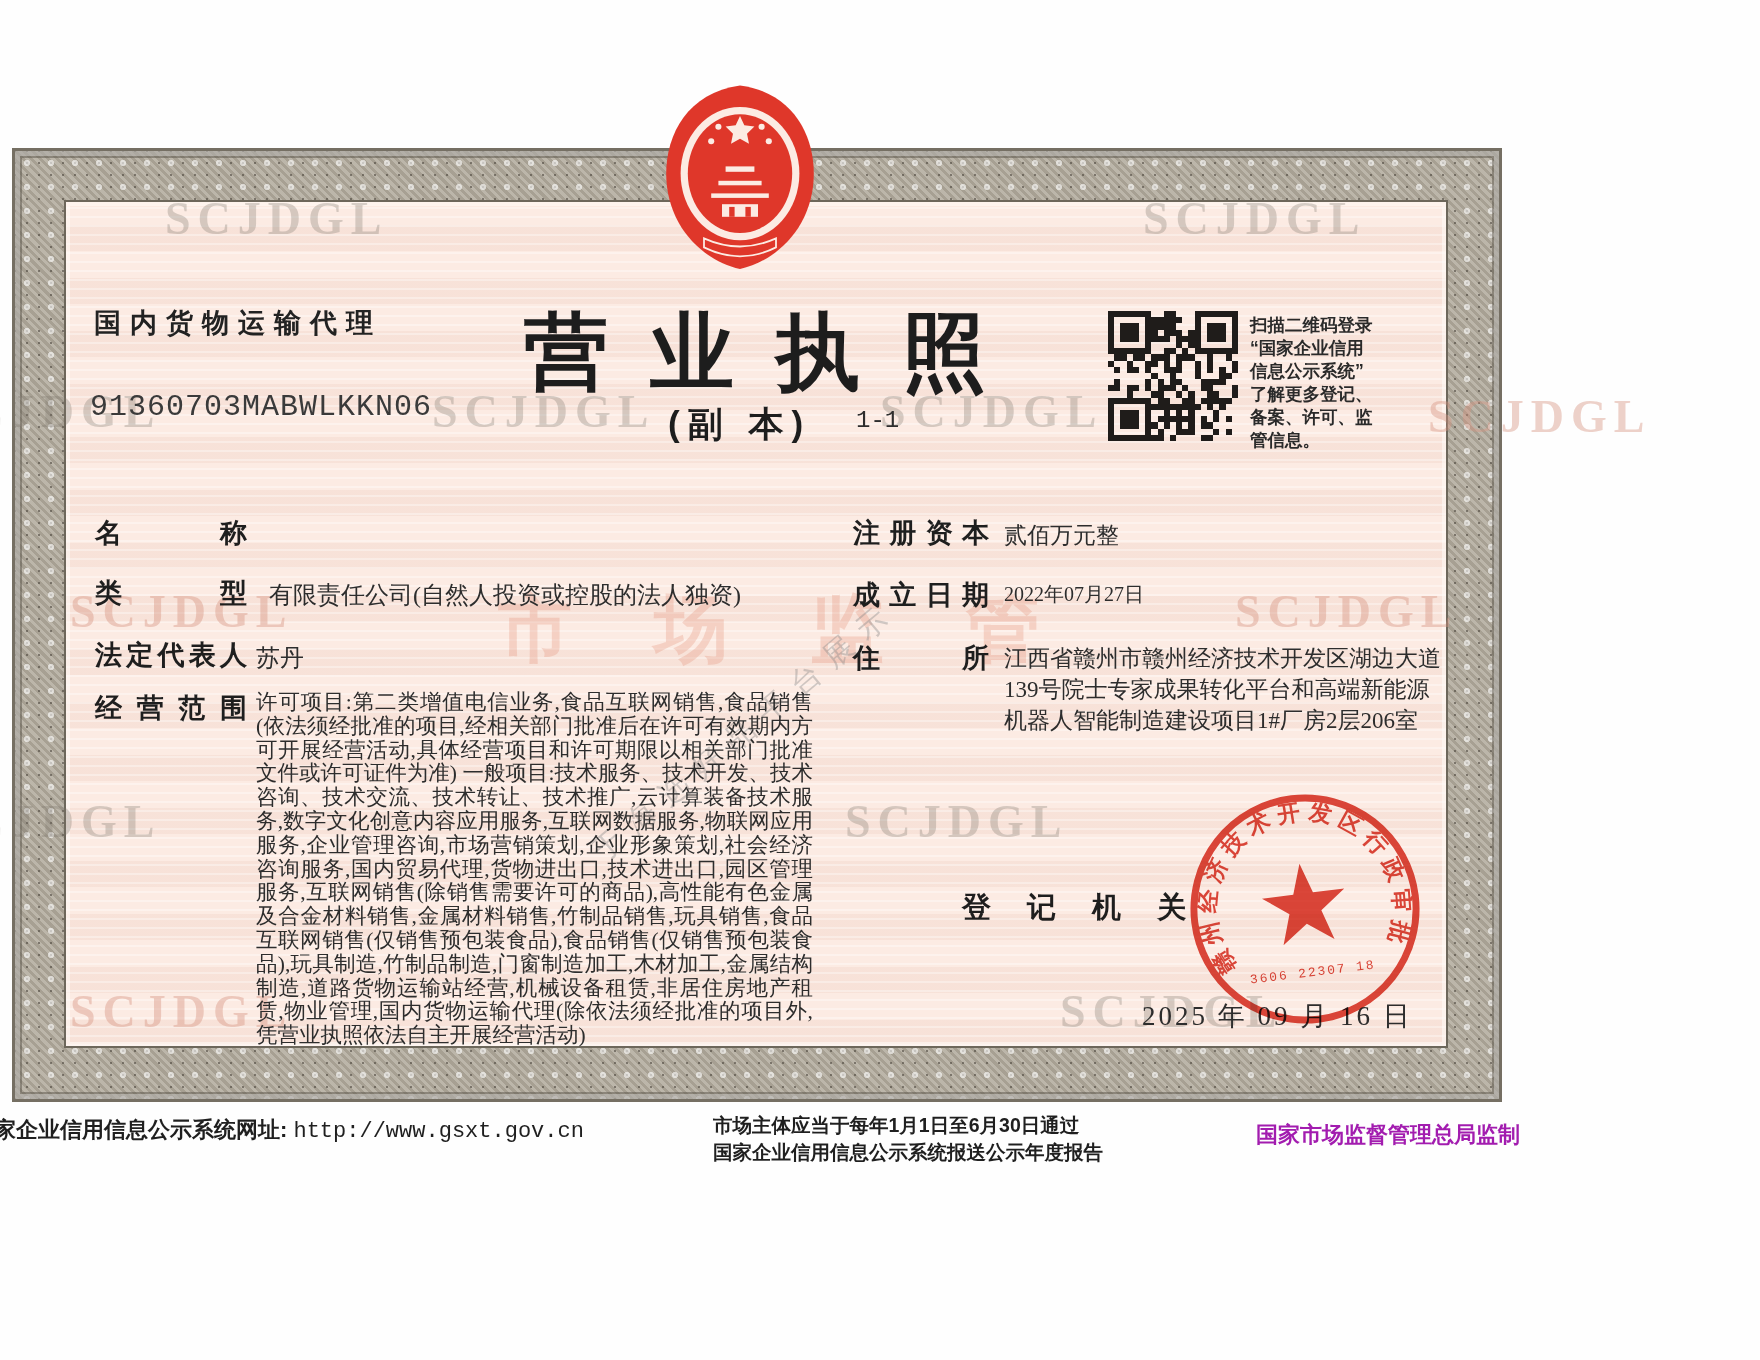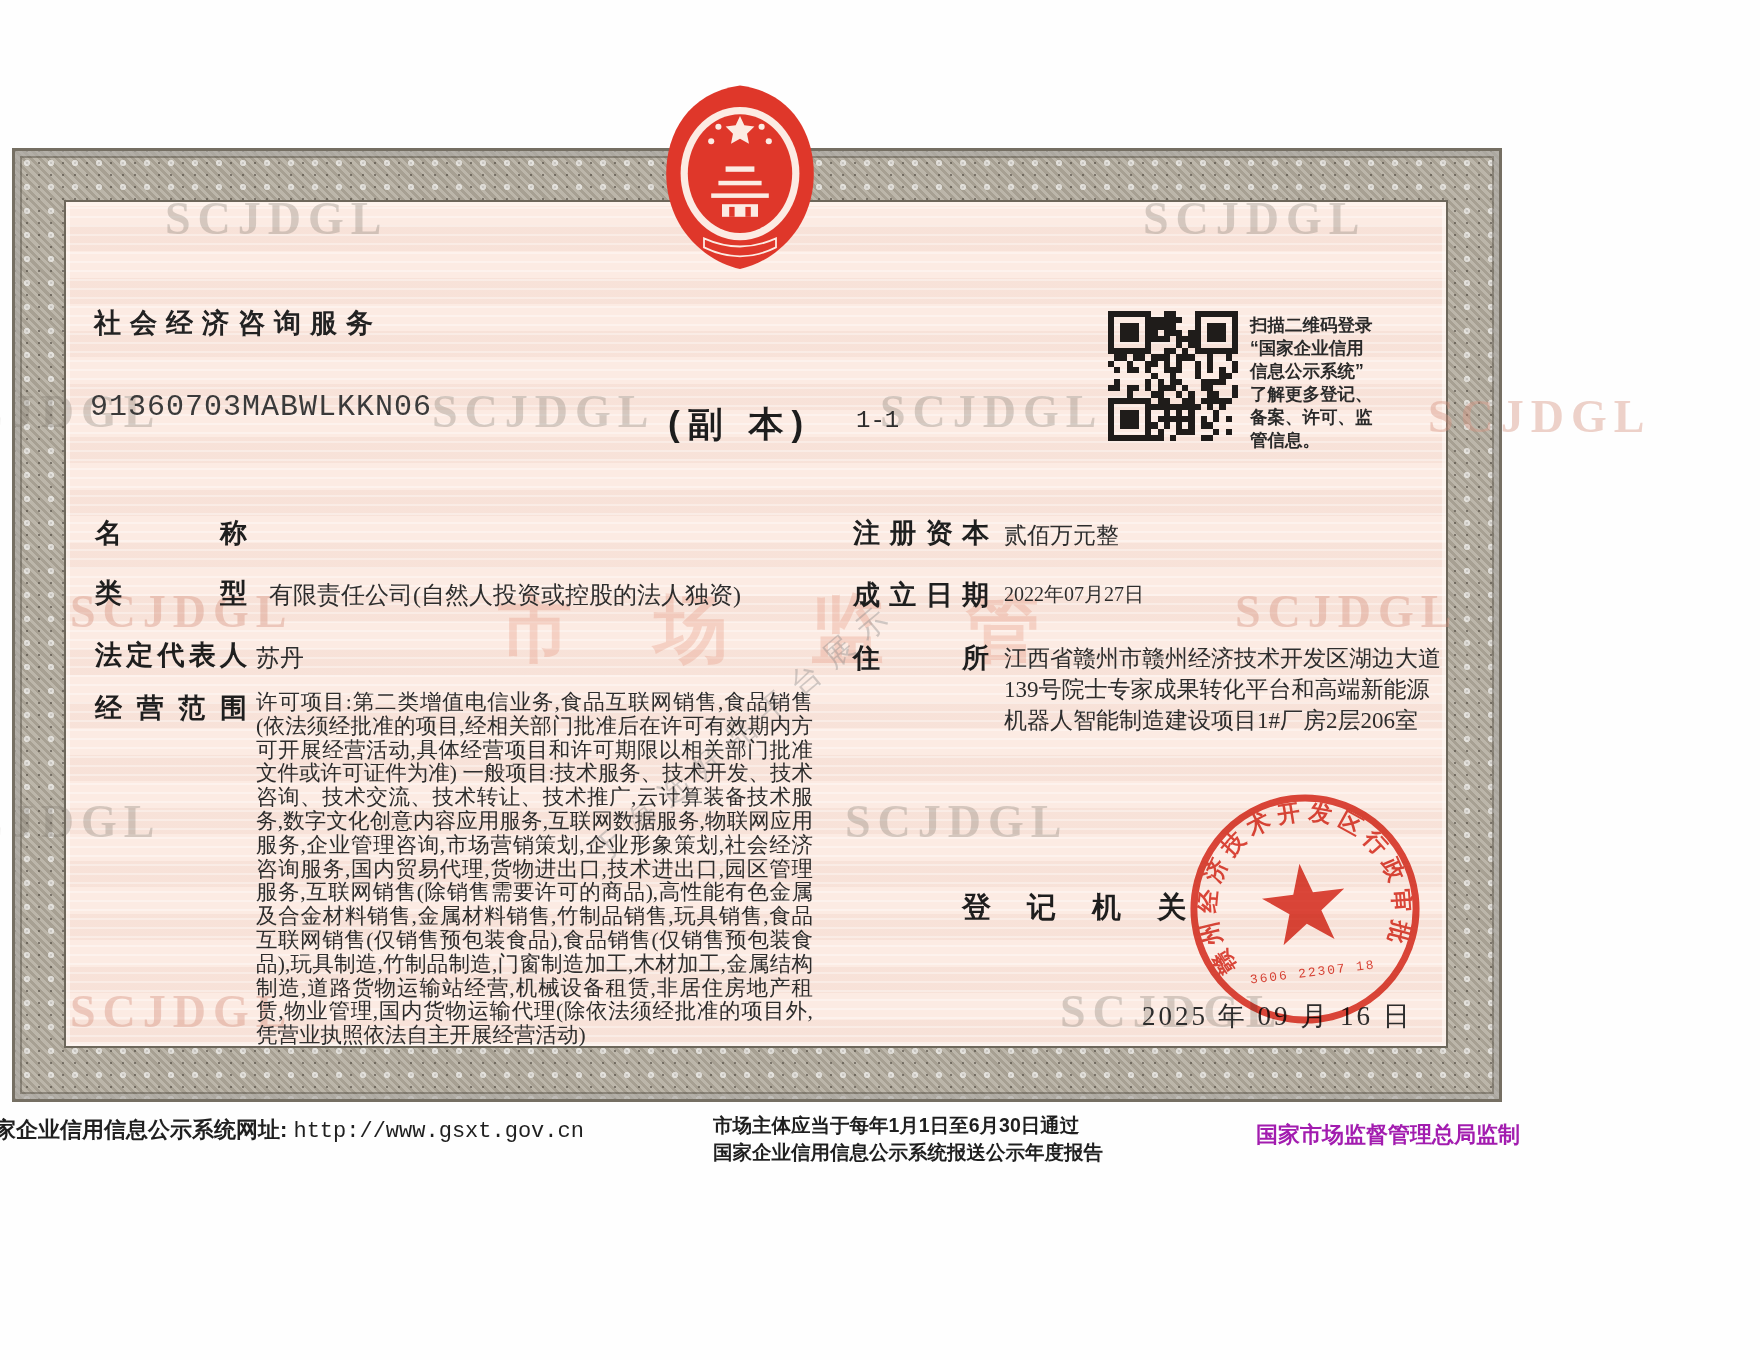--- a/index.html
+++ b/index.html
@@ -122,22 +122,23 @@
     <circle cx="66" cy="34" r="1.7" fill="#fcebe3"></circle>
     <rect x="42" y="48" width="16" height="3" fill="#fcebe3"></rect>
     <rect x="38" y="56" width="24" height="2.5" fill="#fcebe3"></rect>
     <rect x="34" y="63" width="32" height="2.5" fill="#fcebe3"></rect>
     <rect x="40" y="69" width="20" height="7" fill="#fcebe3"></rect>
     <rect x="44" y="70.5" width="3" height="5.5" fill="#df372a"></rect>
     <rect x="53" y="70.5" width="3" height="5.5" fill="#df372a"></rect>
     <path d="M30 88 Q50 97 70 88 L70 93 Q50 103 30 93 Z" fill="#df372a" stroke="#fcebe3" stroke-width="1"></path>
   </svg>
 
-  <div class="credit-label">社会经济咨询服务</div>
+  <div class="credit-label">国内货物运输代理</div>
   <div class="credit-value">91360703MABWLKKN06</div>
+  <div class="doc-title">营业执照</div>
   <div class="doc-sub">(副 本)</div>
   <div class="copy-no">1-1</div>
 
   <div class="qr">
       <span class="d"></span>
       <span class="d"></span>
       <span class="d"></span>
       <span class="d"></span>
       <span class="d"></span>
       <span class="d"></span>

